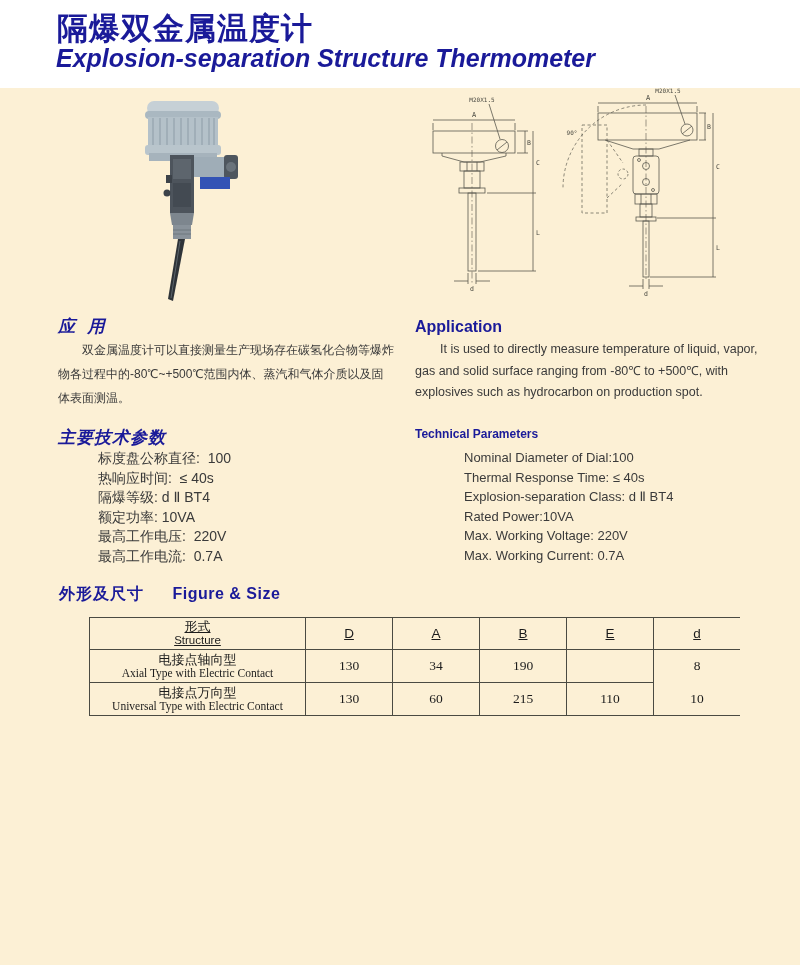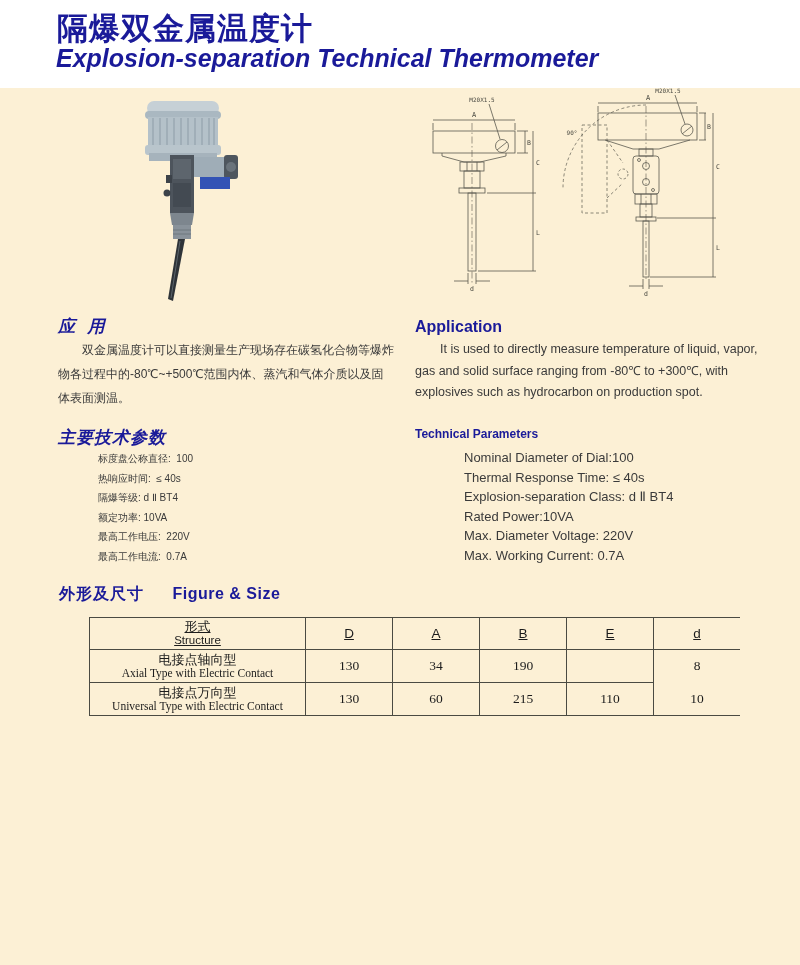--- a/index.html
+++ b/index.html
@@ -11,21 +11,21 @@
   .content{position:absolute;left:0;top:88px;width:800px;height:877px;background:#fcf0d5;}
   .photo{position:absolute;left:100px;top:7px;width:220px;height:212px;}
   .draw1{position:absolute;left:398px;top:2px;width:150px;height:205px;}
   .draw2{position:absolute;left:555px;top:-3px;width:210px;height:218px;}
   .h-blue{font-weight:bold;color:#1a1a99;margin:0;white-space:pre;}
   .app-zh-h{position:absolute;left:58px;top:227px;font-size:17px;letter-spacing:1px;font-style:italic;}
   .app-zh-b{position:absolute;left:58px;top:250px;width:336px;font-size:12px;color:#3a3a3a;line-height:24px;text-indent:2em;margin:0;}
   .app-en-h{position:absolute;left:415px;top:230px;font-size:16px;}
   .app-en-b{position:absolute;left:415px;top:251px;width:350px;font-size:12.5px;color:#3a3a3a;line-height:21.5px;text-indent:2em;margin:0;}
   .tech-zh-h{position:absolute;left:58px;top:338px;font-size:17px;letter-spacing:1px;font-style:italic;}
-  .tech-zh-list{position:absolute;left:98px;top:361px;font-size:10px;color:#3a3a3a;}
+  .tech-zh-list{position:absolute;left:98px;top:361px;font-size:14px;color:#3a3a3a;}
   .tech-zh-list .it{line-height:19.6px;white-space:pre;}
   .tech-en-h{position:absolute;left:415px;top:339px;font-size:12px;}
   .tech-en-list{position:absolute;left:464px;top:360px;font-size:13px;color:#3a3a3a;}
   .tech-en-list .it{line-height:19.6px;white-space:pre;}
   .fs-h{position:absolute;left:59px;top:496px;font-size:16px;}
   .fs-h .zh{font-weight:bold;color:#1a1a99;letter-spacing:1px;}
   .fs-h .en{font-weight:bold;color:#1a1a99;margin-left:24px;letter-spacing:0.5px;}
   table.size{position:absolute;left:89px;top:529px;border-collapse:collapse;table-layout:fixed;}
   table.size td{border:0;padding:0;text-align:center;vertical-align:middle;color:#1c1c1c;}
   .bt{border-top:1.5px solid #4a4a42 !important;}
@@ -40,21 +40,21 @@
   .cell-en{font-size:11.5px;line-height:13px;}
   svg text{font-family:"DejaVu Sans Mono",monospace;}
 </style>
 </head>
 <body>
 
 <div class="page">
 
   <header class="masthead">
     <h1 class="title-zh">隔爆双金属温度计</h1>
-    <h2 class="title-en">Explosion-separation Technical Thermometer</h2>
+    <h2 class="title-en">Explosion-separation Structure Thermometer</h2>
   </header>
 
   <div class="content">
 
     <svg class="photo" viewBox="0 0 220 212">
       <rect x="47" y="6" width="72" height="14" rx="7" fill="#c6d0d6"></rect>
       <rect x="45" y="16" width="76" height="8" rx="4" fill="#aab8c1"></rect>
       <rect x="48" y="22" width="70" height="30" fill="#b4c1c9"></rect>
       <g stroke="#9caab4" stroke-width="1.6">
         <line x1="53" y1="23" x2="53" y2="51"></line>
@@ -180,39 +180,39 @@
         <text x="163" y="84" font-size="6.5">C</text>
         <text x="163" y="165" font-size="6.5">L</text>
         <text x="91" y="211" font-size="6.5">d</text>
       </g>
     </svg>
 
     <div class="h-blue app-zh-h">应  用</div>
     <p class="app-zh-b">双金属温度计可以直接测量生产现场存在碳氢化合物等爆炸物各过程中的-80℃~+500℃范围内体、蒸汽和气体介质以及固体表面测温。</p>
 
     <div class="h-blue app-en-h">Application</div>
-    <p class="app-en-b">It is used to directly measure temperature of liquid, vapor, gas and solid surface ranging from -80℃ to +300℃, with explosives such as hydrocarbon on production spot.</p>
+    <p class="app-en-b">It is used to directly measure temperature of liquid, vapor, gas and solid surface ranging from -80℃ to +500℃, with explosives such as hydrocarbon on production spot.</p>
 
     <div class="h-blue tech-zh-h">主要技术参数</div>
     <div class="tech-zh-list">
       <div class="it">标度盘公称直径:  100</div>
       <div class="it">热响应时间:  ≤ 40s</div>
       <div class="it">隔爆等级: d Ⅱ BT4</div>
       <div class="it">额定功率: 10VA</div>
       <div class="it">最高工作电压:  220V</div>
       <div class="it">最高工作电流:  0.7A</div>
     </div>
 
     <div class="h-blue tech-en-h">Technical Parameters</div>
     <div class="tech-en-list">
       <div class="it">Nominal Diameter of Dial:100</div>
       <div class="it">Thermal Response Time: ≤ 40s</div>
       <div class="it">Explosion-separation Class: d Ⅱ BT4</div>
       <div class="it">Rated Power:10VA</div>
-      <div class="it">Max. Diameter Voltage: 220V</div>
+      <div class="it">Max. Working Voltage: 220V</div>
       <div class="it">Max. Working Current: 0.7A</div>
     </div>
 
     <div class="fs-h">
       <span class="zh">外形及尺寸</span>
       <span class="en">Figure &amp; Size</span>
     </div>
 
     <table class="size">
       <tbody>

